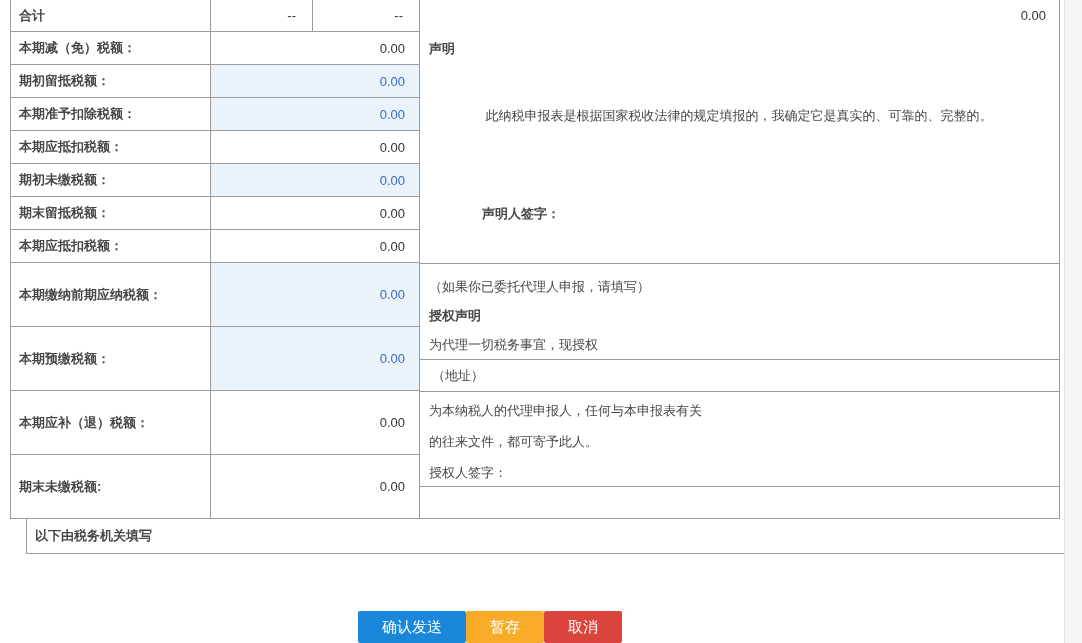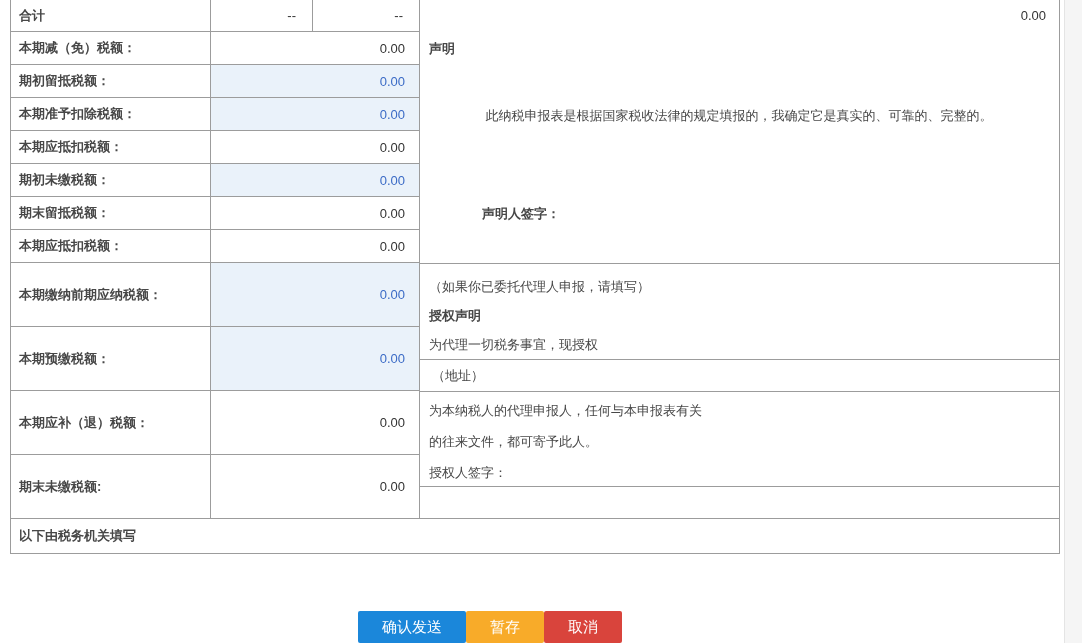--- a/index.html
+++ b/index.html
@@ -36,21 +36,21 @@
   .rsec.s4 > div { line-height:31px; }
   .rsec.s5 { height:32px;  border-bottom:1px solid #9c9c9c; }
   .rtitle { font-weight:bold; }
   .top-val { position:absolute; top:0; right:0; height:31px; padding-right:13px;
              display:flex; align-items:center; justify-content:flex-end; color:#333; width:200px; }
   .pos-title  { position:absolute; top:38px;  left:9px; }
   .pos-body   { position:absolute; top:105px; left:9px; width:620px;text-align:center; }
   .pos-signer { position:absolute; top:203px; left:20px;margin-left:42px; }
   
   .bottomrows {
-    position:absolute; left:10px; top:519px; width:1050px;
+    position:absolute; left:26px; top:519px; width:1050px;
     border-left:1px solid #9c9c9c; border-right:1px solid #9c9c9c;
   }
   .brow { display:flex; border-bottom:1px solid #9c9c9c; }
   .brow.head { height:35px; align-items:center; font-weight:bold; padding-left:8px; }
   .brow.cells { height:36px; }
   .bcell { display:flex; align-items:center; border-right:1px solid #9c9c9c; padding-left:8px; }
   .bcell.w1 { width:200px; }
   .bcell.w2 { width:102px; }
   .bcell.w3 { width:108px; }
   .bcell.w4 { width:326px; justify-content:flex-end; padding-right:14px; }

